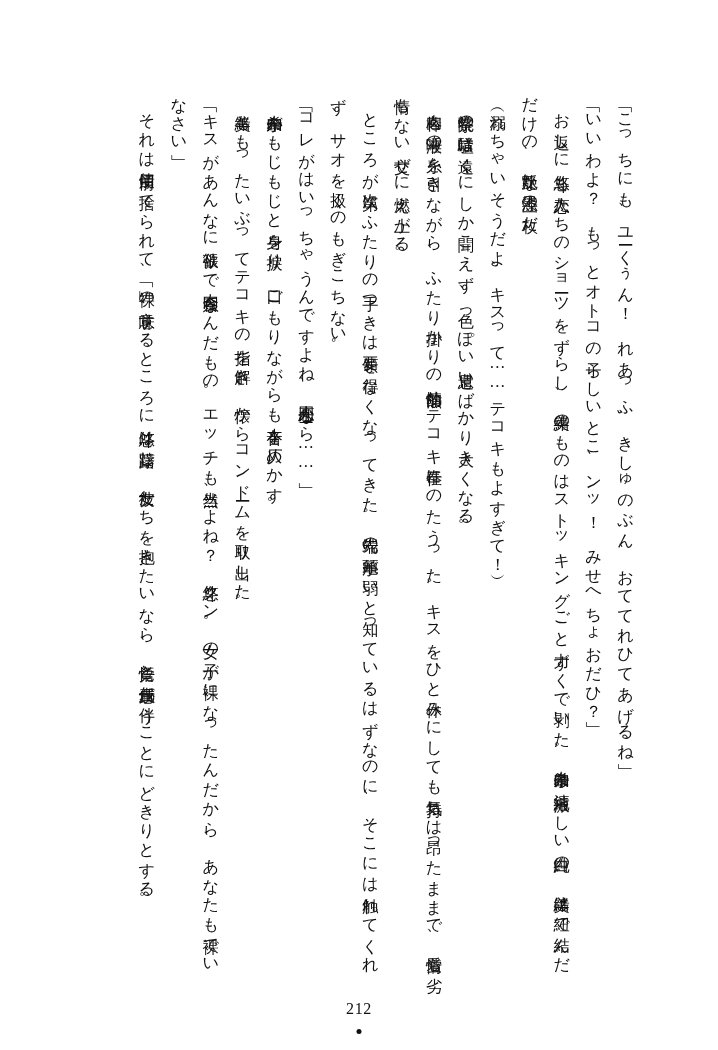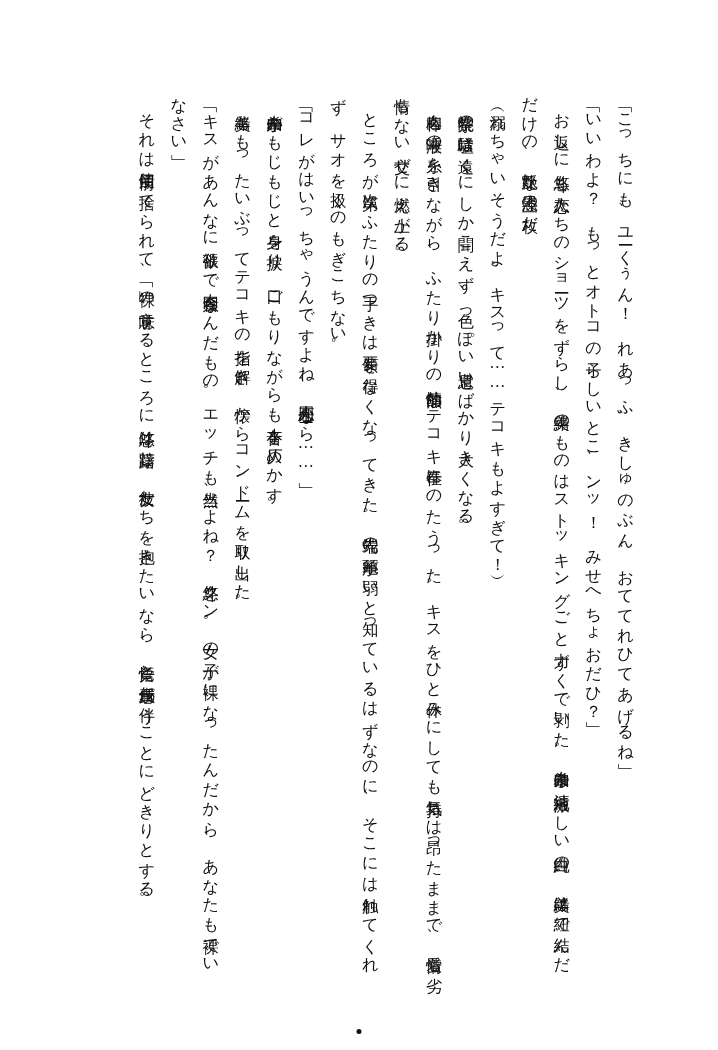--- a/index.html
+++ b/index.html
@@ -83,15 +83,16 @@
     <p class="indent">学院祭の喧騒は遠くにしか聞こえず、色っぽい息遣いばかり大きくなる。</p>
     <p class="indent">肉棒も唾液の糸を引きながら、ふたり掛かりの情熱的なテコキ奉仕にのたうった。キスをひと休みにしても気持ちは昂ったままで、愛情も劣情もない交ぜに燃え上がる。</p>
     <p class="indent">ところが次第にふたりの手つきは要領を得なくなってきた。先端の亀頭が弱いと知っているはずなのに、そこには触れてくれず、サオを扱くのもぎこちない。</p>
     <p class="indent">「コレがはいっちゃうんですよね、恋人同士なら……」</p>
     <p class="indent">由希奈がもじもじと身を捩り、口ごもりながらも本音を仄めかす。</p>
     <p class="indent">美緒ももったいぶってテコキの指を解き、懐からコンドームを取り出した。</p>
     <p class="indent">「キスがあんなに欲張りで肉食系なんだもの。エッチも当然、よね？　悠斗クン。女の子が裸になったんだから、あなたも裸でいなさい」</p>
     <p class="indent">それは使用前に捨てられて、「裸」の意味するところに悠斗は躊躇し、彼女たちを抱きたいなら、覚悟と責任感が伴うことにどきりとする。</p>
   </div>
 
+  <div id="page-number">212</div>
   <div id="footer-mark"></div>
 
 </div>
 
 </body></html>

